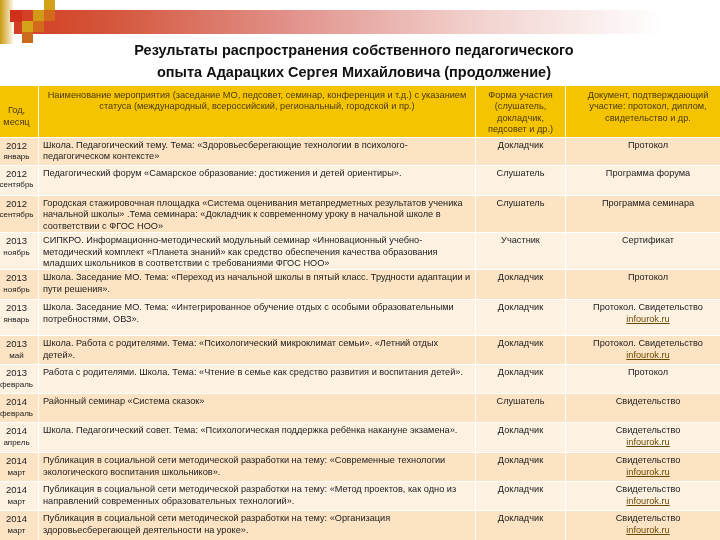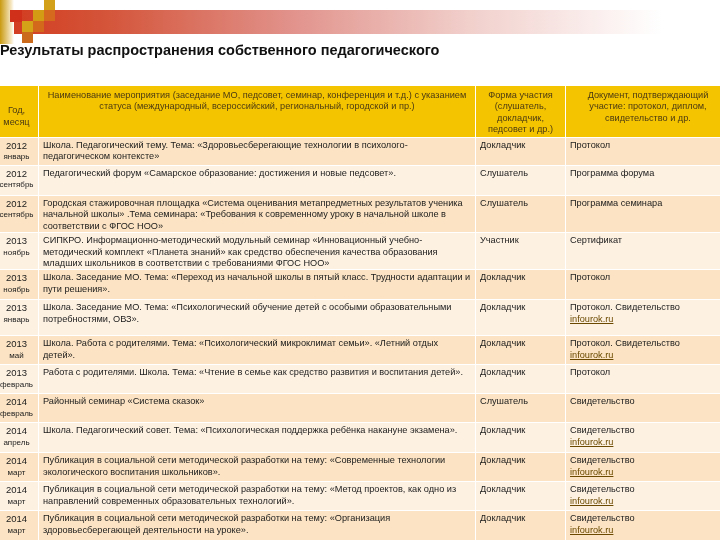--- a/index.html
+++ b/index.html
@@ -15,37 +15,37 @@
     .deco-b { left: 10px; top: 10px; width: 12px; height: 12px; background: #d0301a; }
     .deco-c { left: 33px; top: 10px; width: 11px; height: 11px; background: #d39a14; }
     .deco-d { left: 44px; top: 0; width: 11px; height: 10px; background: #d3a21a; }
     .deco-e { left: 44px; top: 10px; width: 11px; height: 11px; background: #d56a1f; }
     .deco-f { left: 22px; top: 21px; width: 11px; height: 11px; background: #d4a318; }
     .deco-g { left: 33px; top: 21px; width: 11px; height: 11px; background: #d36a1b; }
     .deco-h { left: 22px; top: 32px; width: 11px; height: 11px; background: #cc6a1c; }
 
     .title {
       position: absolute; left: 0; top: 39px; width: 708px;
-      text-align: left; font-weight: bold; font-size: 14.5px; line-height: 22px; color: #111;
+      text-align: center; font-weight: bold; font-size: 14.5px; line-height: 22px; color: #111;
     }
 
     .table-wrap { position: absolute; left: -6px; top: 85px; width: 736px; }
     table { border-collapse: collapse; width: 736px; table-layout: fixed; }
     td, th {
       font-size: 9.2px; line-height: 11.4px; vertical-align: top;
       border: 1px solid #ffffff; padding: 2px 4px 0 4px; color: #1b1b1b; font-weight: normal;
     }
     th { background: #f5c400; color: #4a3a12; text-align: center; padding-top: 4px; vertical-align: top; }
     th.th-date { vertical-align: middle; padding-top: 10px; }
     tr.row-dark td { background: #fbe3c3; }
     tr.row-light td { background: #fdf1e2; }
     td.c-date { text-align: center; padding-left: 2px; padding-right: 2px; }
     td.c-date .yr { display: block; font-size: 9.5px; }
     td.c-date .mo { display: block; font-size: 8px; }
-    td.c-form, td.c-doc { text-align: left; }
+    td.c-form, td.c-doc { text-align: center; }
     a.link { color: #6b4a00; text-decoration: underline; display: block; }
     .col-date { width: 44px; }
     .col-name { width: 437px; }
     .col-form { width: 90px; }
     .col-doc { width: 165px; }
   </style>
 </head>
 <body>
 
 <div class="top-bar"></div>
@@ -53,20 +53,21 @@
 <div class="deco deco-b"></div>
 <div class="deco deco-c"></div>
 <div class="deco deco-d"></div>
 <div class="deco deco-e"></div>
 <div class="deco deco-f"></div>
 <div class="deco deco-g"></div>
 <div class="deco deco-h"></div>
 
 <div class="title">
   <div>Результаты распространения собственного педагогического</div>
+  <div>опыта Адарацких Сергея Михайловича (продолжение)</div>
 </div>
 
 <div class="table-wrap">
   <table>
     <colgroup>
       <col class="col-date">
         <col class="col-name">
         <col class="col-form">
         <col class="col-doc">
     </colgroup>
@@ -86,30 +87,30 @@
           </td>
         <td>Школа. Педагогический тему. Тема: «Здоровьесберегающие технологии в психолого-педагогическом контексте»</td>
         <td class="c-form">Докладчик</td>
         <td class="c-doc"><span>Протокол</span></td>
       </tr>
       <tr class="row-light" style="height:30px">
         <td class="c-date">
             <span class="yr">2012</span>
             <span class="mo">сентябрь</span>
           </td>
-        <td>Педагогический форум «Самарское образование: достижения и новые педсовет».</td>
+        <td>Педагогический форум «Самарское образование: достижения и детей ориентиры».</td>
         <td class="c-form">Слушатель</td>
         <td class="c-doc"><span>Программа форума</span></td>
       </tr>
       <tr class="row-dark" style="height:35px">
         <td class="c-date">
             <span class="yr">2012</span>
             <span class="mo">сентябрь</span>
           </td>
-        <td>Городская стажировочная площадка «Система оценивания метапредметных результатов ученика начальной школы» .Тема семинара: «Требования к современному уроку в начальной школе в соответствии с ФГОС НОО»</td>
+        <td>Городская стажировочная площадка «Система оценивания метапредметных результатов ученика начальной школы» .Тема семинара: «Докладчик к современному уроку в начальной школе в соответствии с ФГОС НОО»</td>
         <td class="c-form">Слушатель</td>
         <td class="c-doc"><span>Программа семинара</span></td>
       </tr>
       <tr class="row-light" style="height:37px">
         <td class="c-date">
             <span class="yr">2013</span>
             <span class="mo">ноябрь</span>
           </td>
         <td>СИПКРО. Информационно-методический модульный семинар «Инновационный учебно-методический комплект «Планета знаний» как средство обеспечения качества образования младших школьников в соответствии с требованиями ФГОС НОО»</td>
         <td class="c-form">Участник</td>
@@ -122,21 +123,21 @@
           </td>
         <td>Школа. Заседание МО. Тема: «Переход из начальной школы в пятый класс. Трудности адаптации и пути решения».</td>
         <td class="c-form">Докладчик</td>
         <td class="c-doc"><span>Протокол</span></td>
       </tr>
       <tr class="row-light" style="height:36px">
         <td class="c-date">
             <span class="yr">2013</span>
             <span class="mo">январь</span>
           </td>
-        <td>Школа. Заседание МО. Тема: «Психологический обучение детей с особыми образовательными потребностями, ОВЗ».</td>
+        <td>Школа. Заседание МО. Тема: «Интегрированное обучение отдых с особыми образовательными потребностями, ОВЗ».</td>
         <td class="c-form">Докладчик</td>
         <td class="c-doc"><span>Протокол. Свидетельство</span><a class="link">infourok.ru</a></td>
       </tr>
       <tr class="row-dark" style="height:29px">
         <td class="c-date">
             <span class="yr">2013</span>
             <span class="mo">май</span>
           </td>
         <td>Школа. Работа с родителями. Тема: «Психологический микроклимат семьи». «Летний отдых детей».</td>
         <td class="c-form">Докладчик</td>

